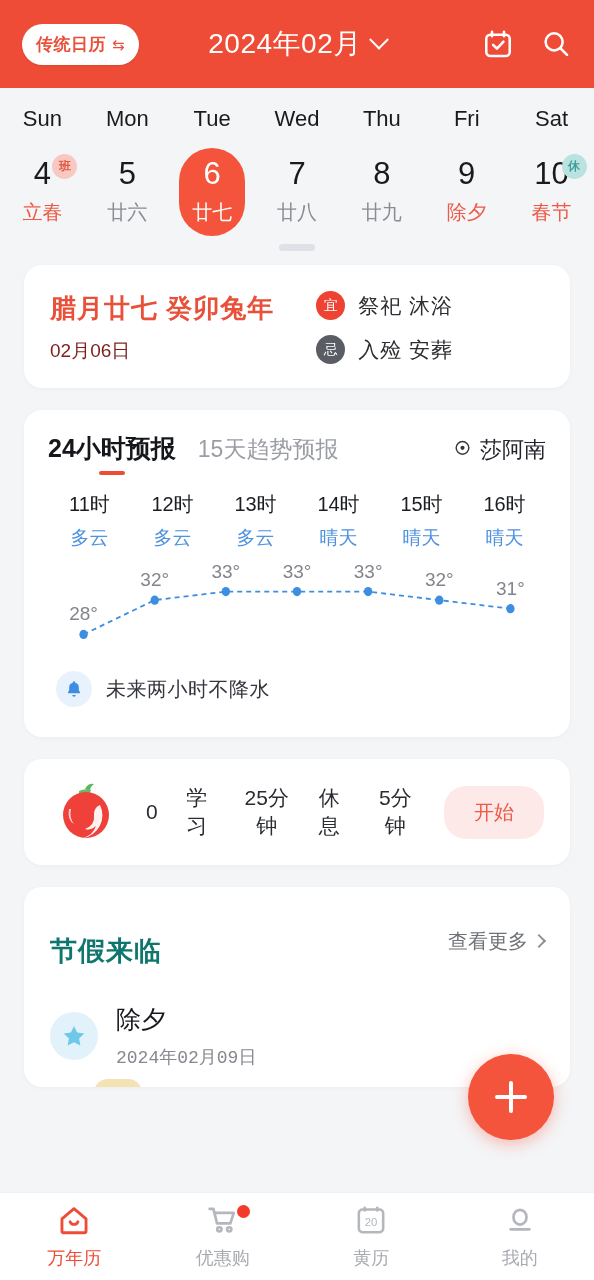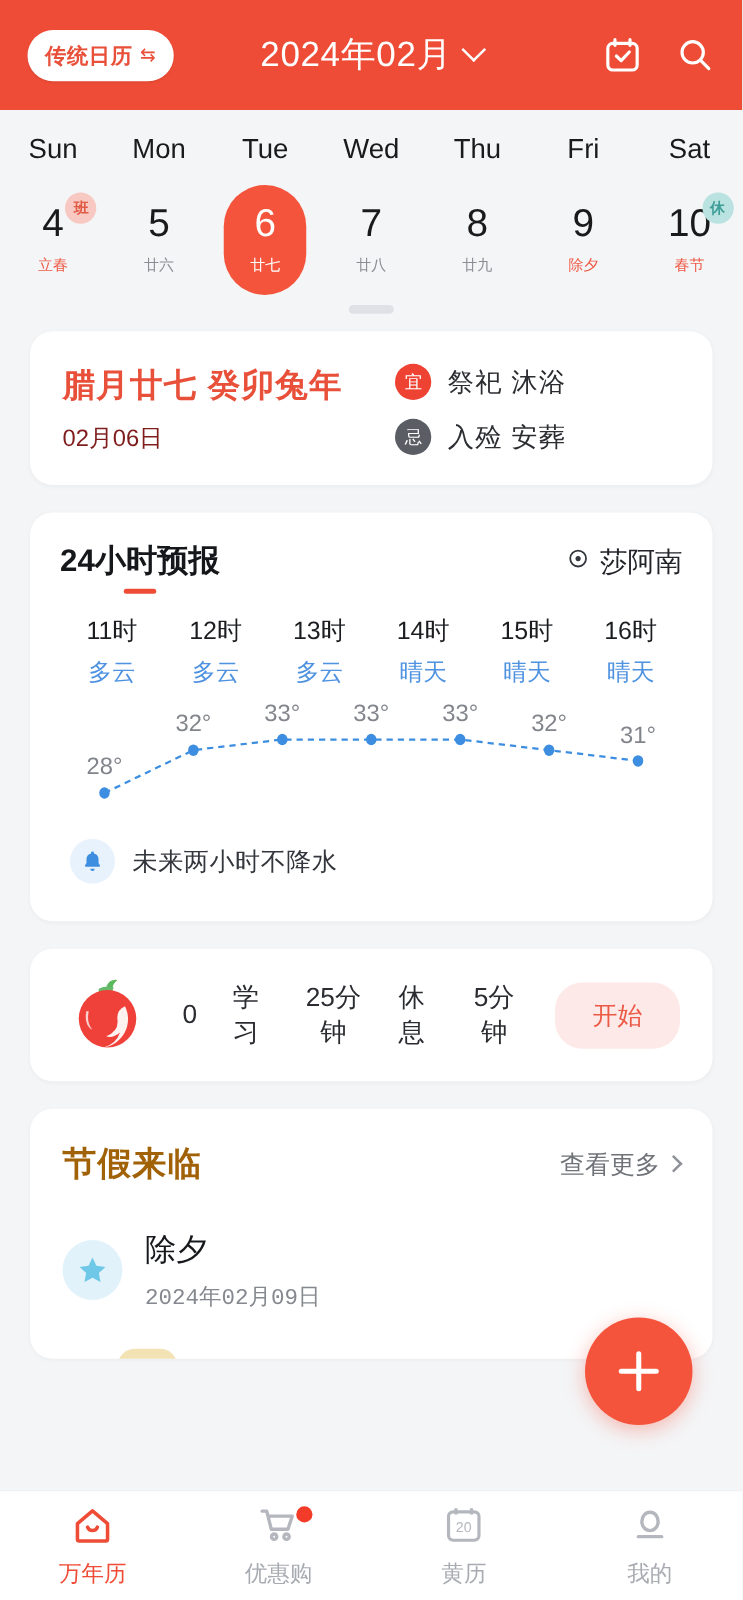--- a/index.html
+++ b/index.html
@@ -110,21 +110,21 @@
     z-index: 0;
   }
   .daycell .num {
     position: relative; z-index: 1;
     font-size: 31px;
     color: #1a1a1a;
     line-height: 1.05;
   }
   .daycell .sub {
     position: relative; z-index: 1;
-    font-size: 12px;
+    font-size: 20px;
     color: #8a8d93;
     margin-top: 8px;
     text-align: right;
   }
   .daycell.selected .num,
   .daycell.selected .sub { color: #ffffff; }
   .daycell .sub.red { color: #ee5a45; }
   .badge {
     position: absolute;
     z-index: 2;
@@ -301,23 +301,24 @@
     position: relative;
     overflow: hidden;
     min-height: 200px;
   }
   .hol-head {
     display: flex;
     align-items: center;
   }
   .hol-title {
     font-size: 27px;
-    color: #a16207;
+    color: #0f766e;
     font-weight: bold;
     letter-spacing: 1px;
+    margin-top: 20px;
   }
   .hol-more {
     margin-left: auto;
     display: flex; align-items: center; gap: 6px;
     font-size: 20px; color: #6f7378;
   }
   .chev-right {
     width: 10px; height: 10px;
     border-right: 2px solid #8e9197;
     border-top: 2px solid #8e9197;
@@ -502,20 +503,21 @@
       <div class="yj-row">
         <span class="yj-badge ji">忌</span>
         <span class="yj-text">入殓 安葬</span>
       </div>
     </div>
   </div>
 
   <div class="card weather">
     <div class="w-tabs">
       <div class="w-tab active">24小时预报</div>
+      <div class="w-tab">15天趋势预报</div>
       <div class="w-loc">
         <span>
           <svg width="19" height="19" viewBox="0 0 24 24" fill="none" stroke="#33363c" stroke-width="1.8">
             <circle cx="12" cy="11.2" r="8"></circle>
             <circle cx="12" cy="11.2" r="2.6" fill="#33363c" stroke="none"></circle>
           </svg>
         </span>
         <span class="lname">莎阿南</span>
       </div>
     </div>

